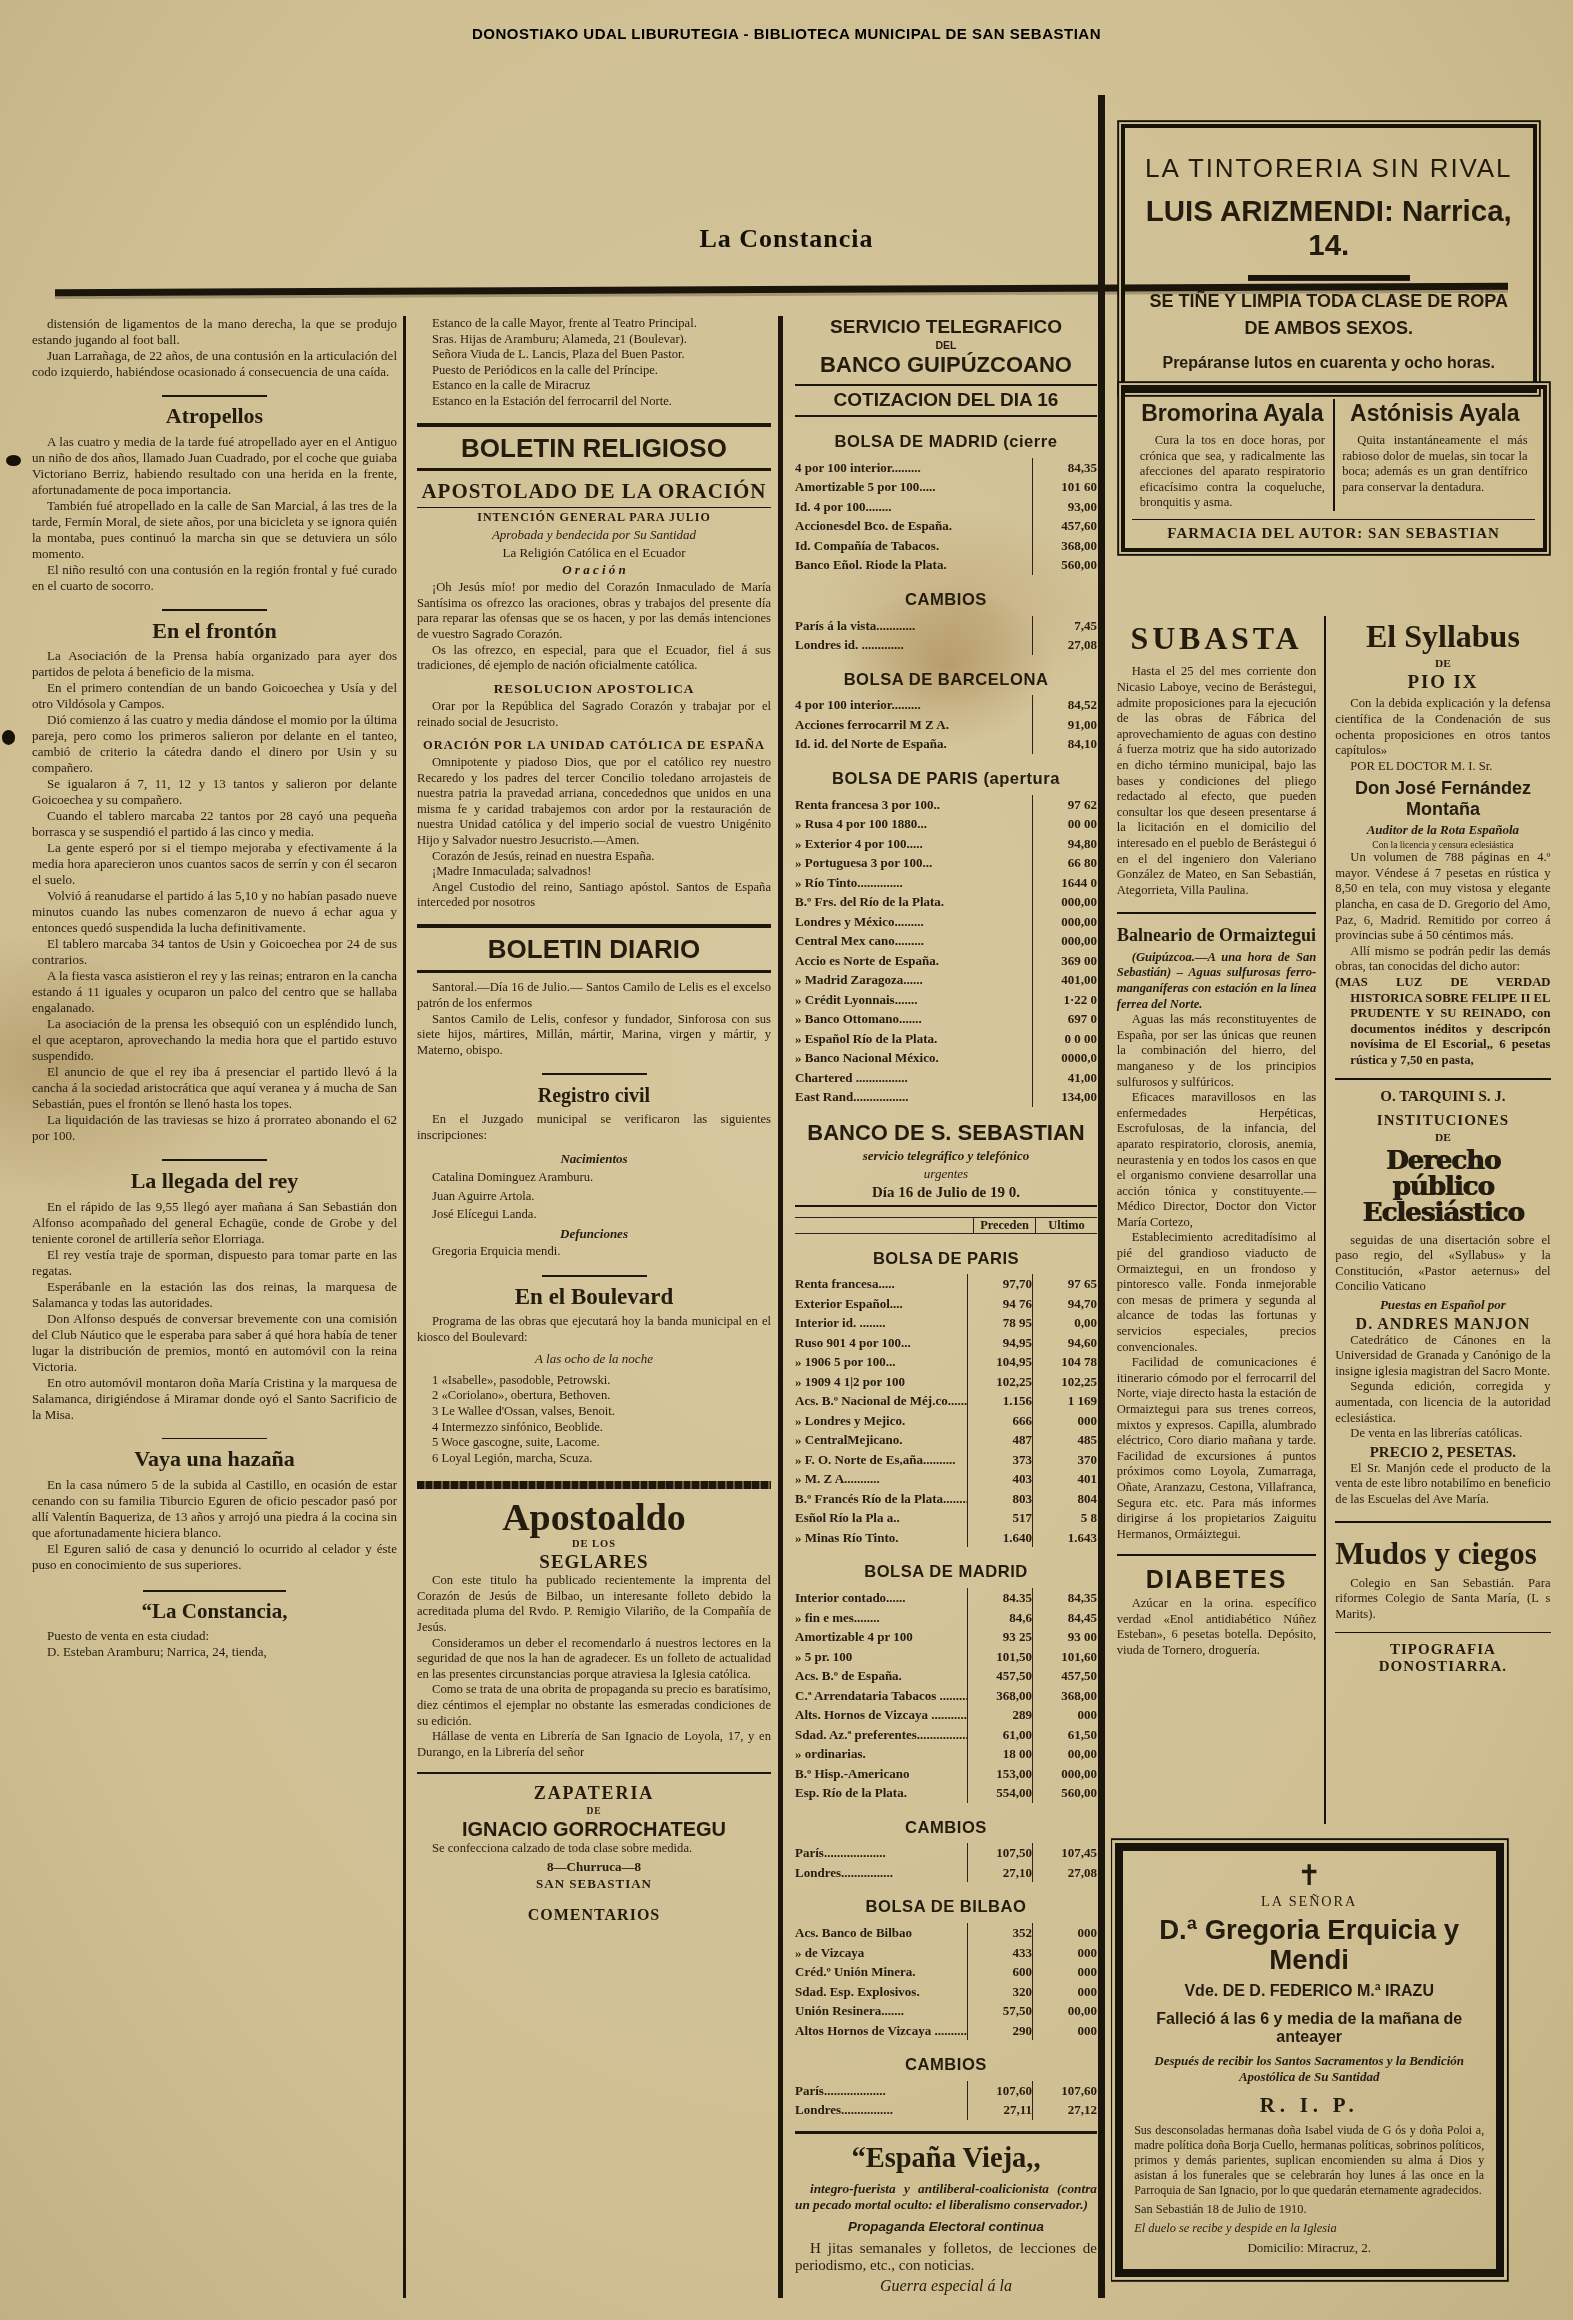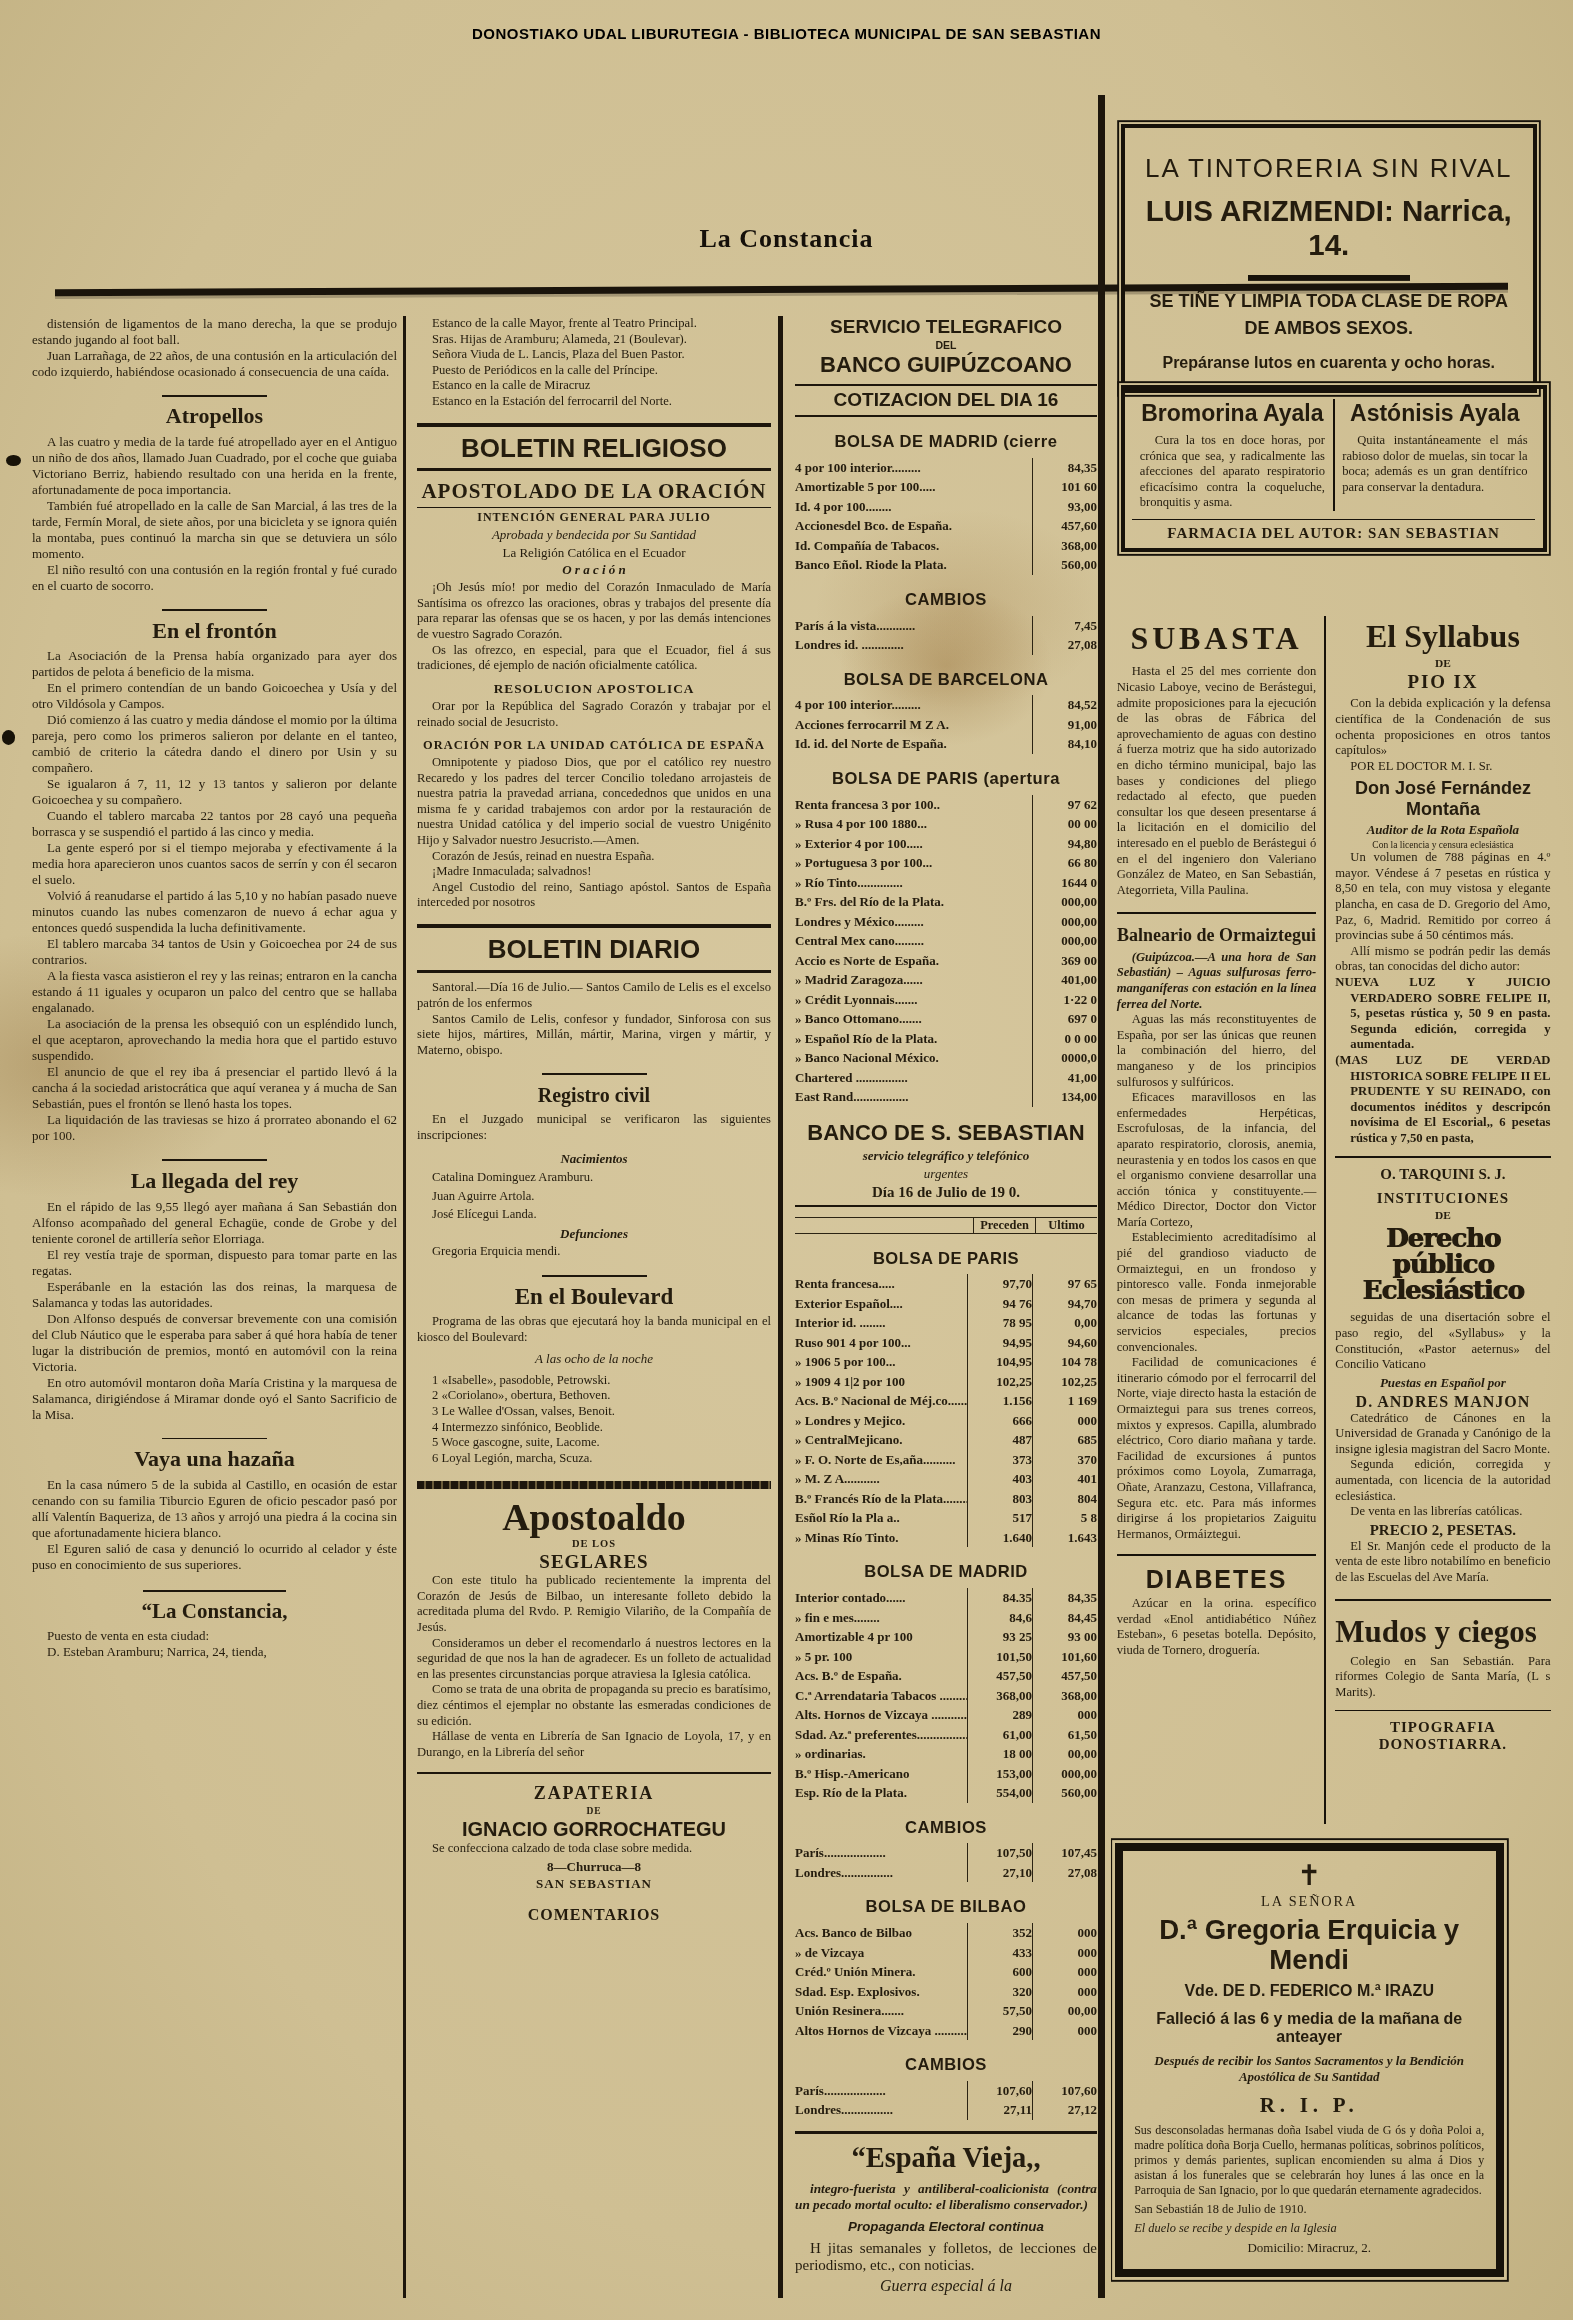--- a/index.html
+++ b/index.html
@@ -421,21 +421,21 @@
           <span class="qval">1 169</span>
         </div>
         <div class="qrow">
           <span class="qlabel">» Londres y Mejico.</span>
           <span class="qval">666</span>
           <span class="qval">000</span>
         </div>
         <div class="qrow">
           <span class="qlabel">» CentralMejicano.</span>
           <span class="qval">487</span>
-          <span class="qval">685</span>
+          <span class="qval">485</span>
         </div>
         <div class="qrow">
           <span class="qlabel">» F. O. Norte de Es,aña..........</span>
           <span class="qval">373</span>
           <span class="qval">370</span>
         </div>
         <div class="qrow">
           <span class="qlabel">» M. Z A...........</span>
           <span class="qval">403</span>
           <span class="qval">401</span>
@@ -642,21 +642,20 @@
             <p class="para">Con la debida explicación y la defensa científica de la Condenación de sus ochenta proposiciones en otros tantos capítulos»</p>
             <p class="para">POR EL DOCTOR M. I. Sr.</p>
           </div>
         <div class="center" style="font-family:'Liberation Sans','DejaVu Sans',sans-serif;font-weight:bold;font-size:18px;margin-top:4px;">Don José Fernández Montaña</div>
         <div class="cline ital" style="font-weight:bold;">Auditor de la Rota Española</div>
         <div class="center" style="font-size:9.5px;">Con la licencia y censura eclesiástica</div>
         <div>
             <p class="para">Un volumen de 788 páginas en 4.º mayor. Véndese á 7 pesetas en rústica y 8,50 en tela, con muy vistosa y elegante plancha, en casa de D. Gregorio del Amo, Paz, 6, Madrid. Remitido por correo á provincias sube á 50 céntimos más.</p>
             <p class="para">Allí mismo se podrán pedir las demás obras, tan conocidas del dicho autor:</p>
           </div>
-        <p class="hang">NUEVA LUZ Y JUICIO VERDADERO SOBRE FELIPE II, 5, pesetas rústica y, 50 9 en pasta. Segunda edición, corregida y aumentada.</p>
         <p class="hang">(MAS LUZ DE VERDAD HISTORICA SOBRE FELIPE II EL PRUDENTE Y SU REINADO, con documentos inéditos y descripcón novísima de El Escorial,, 6 pesetas rústica  y 7,50 en pasta,</p>
         <div class="tarquini">O. TARQUINI S. J.</div>
         <div class="instit">INSTITUCIONES</div>
         <div class="syl-de">DE</div>
         <div class="derecho">Derecho público Eclesiástico</div>
         <div>
             <p class="para">seguidas de una disertación sobre el paso regio, del «Syllabus» y la Constitución, «Pastor aeternus» del Concilio Vaticano</p>
           </div>
         <div class="cline ital" style="font-weight:bold;">Puestas en Español por</div>
         <div class="center" style="font-weight:bold;font-size:16px;letter-spacing:1px;">D. ANDRES MANJON</div>

